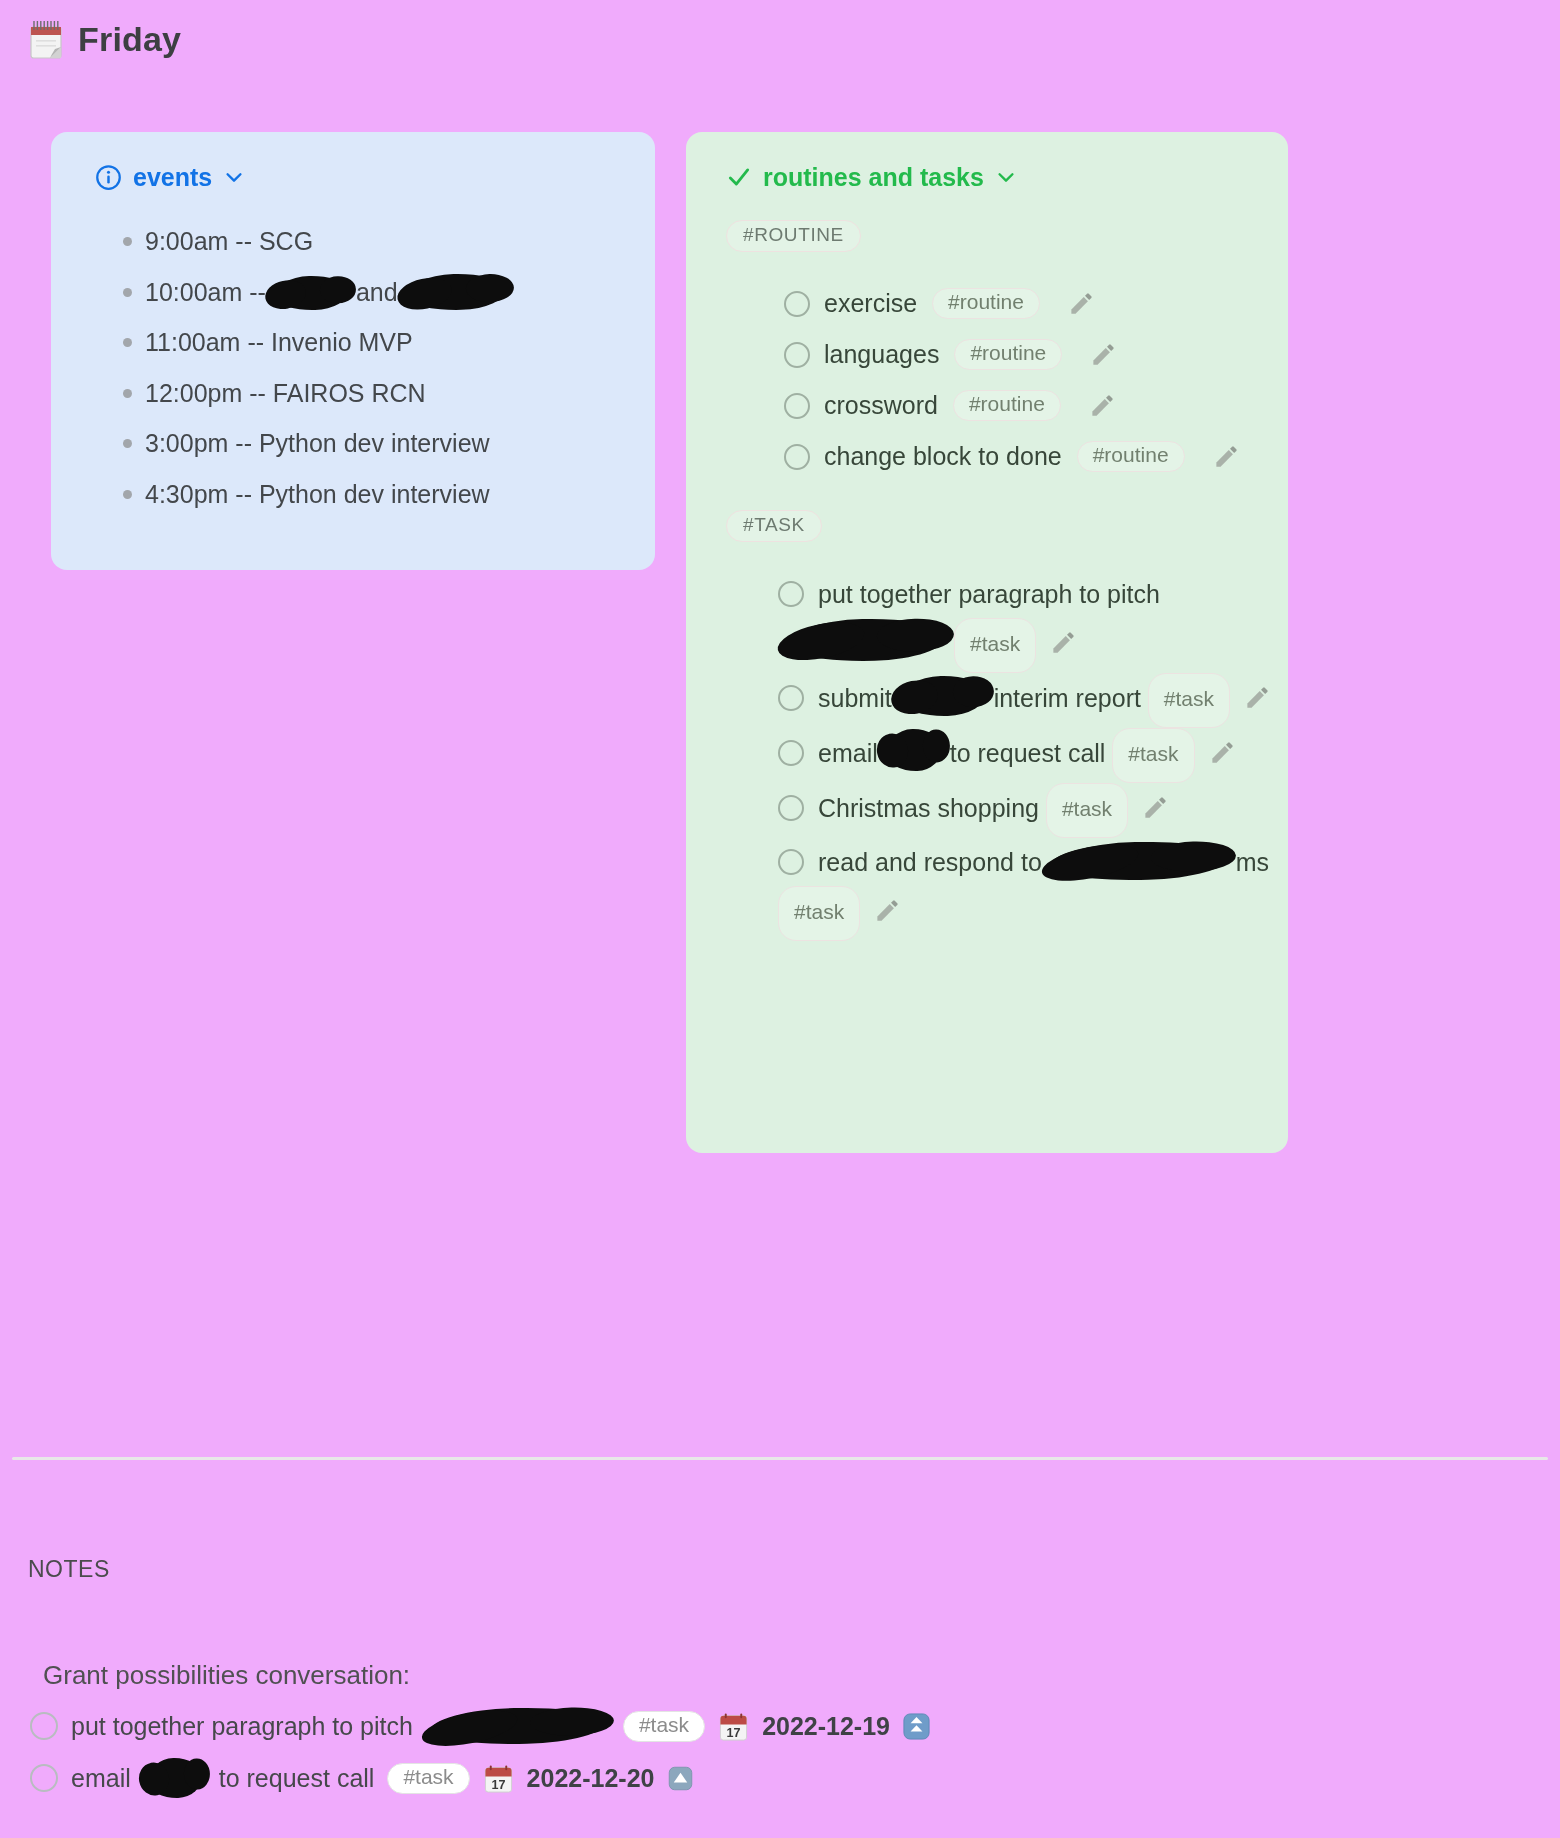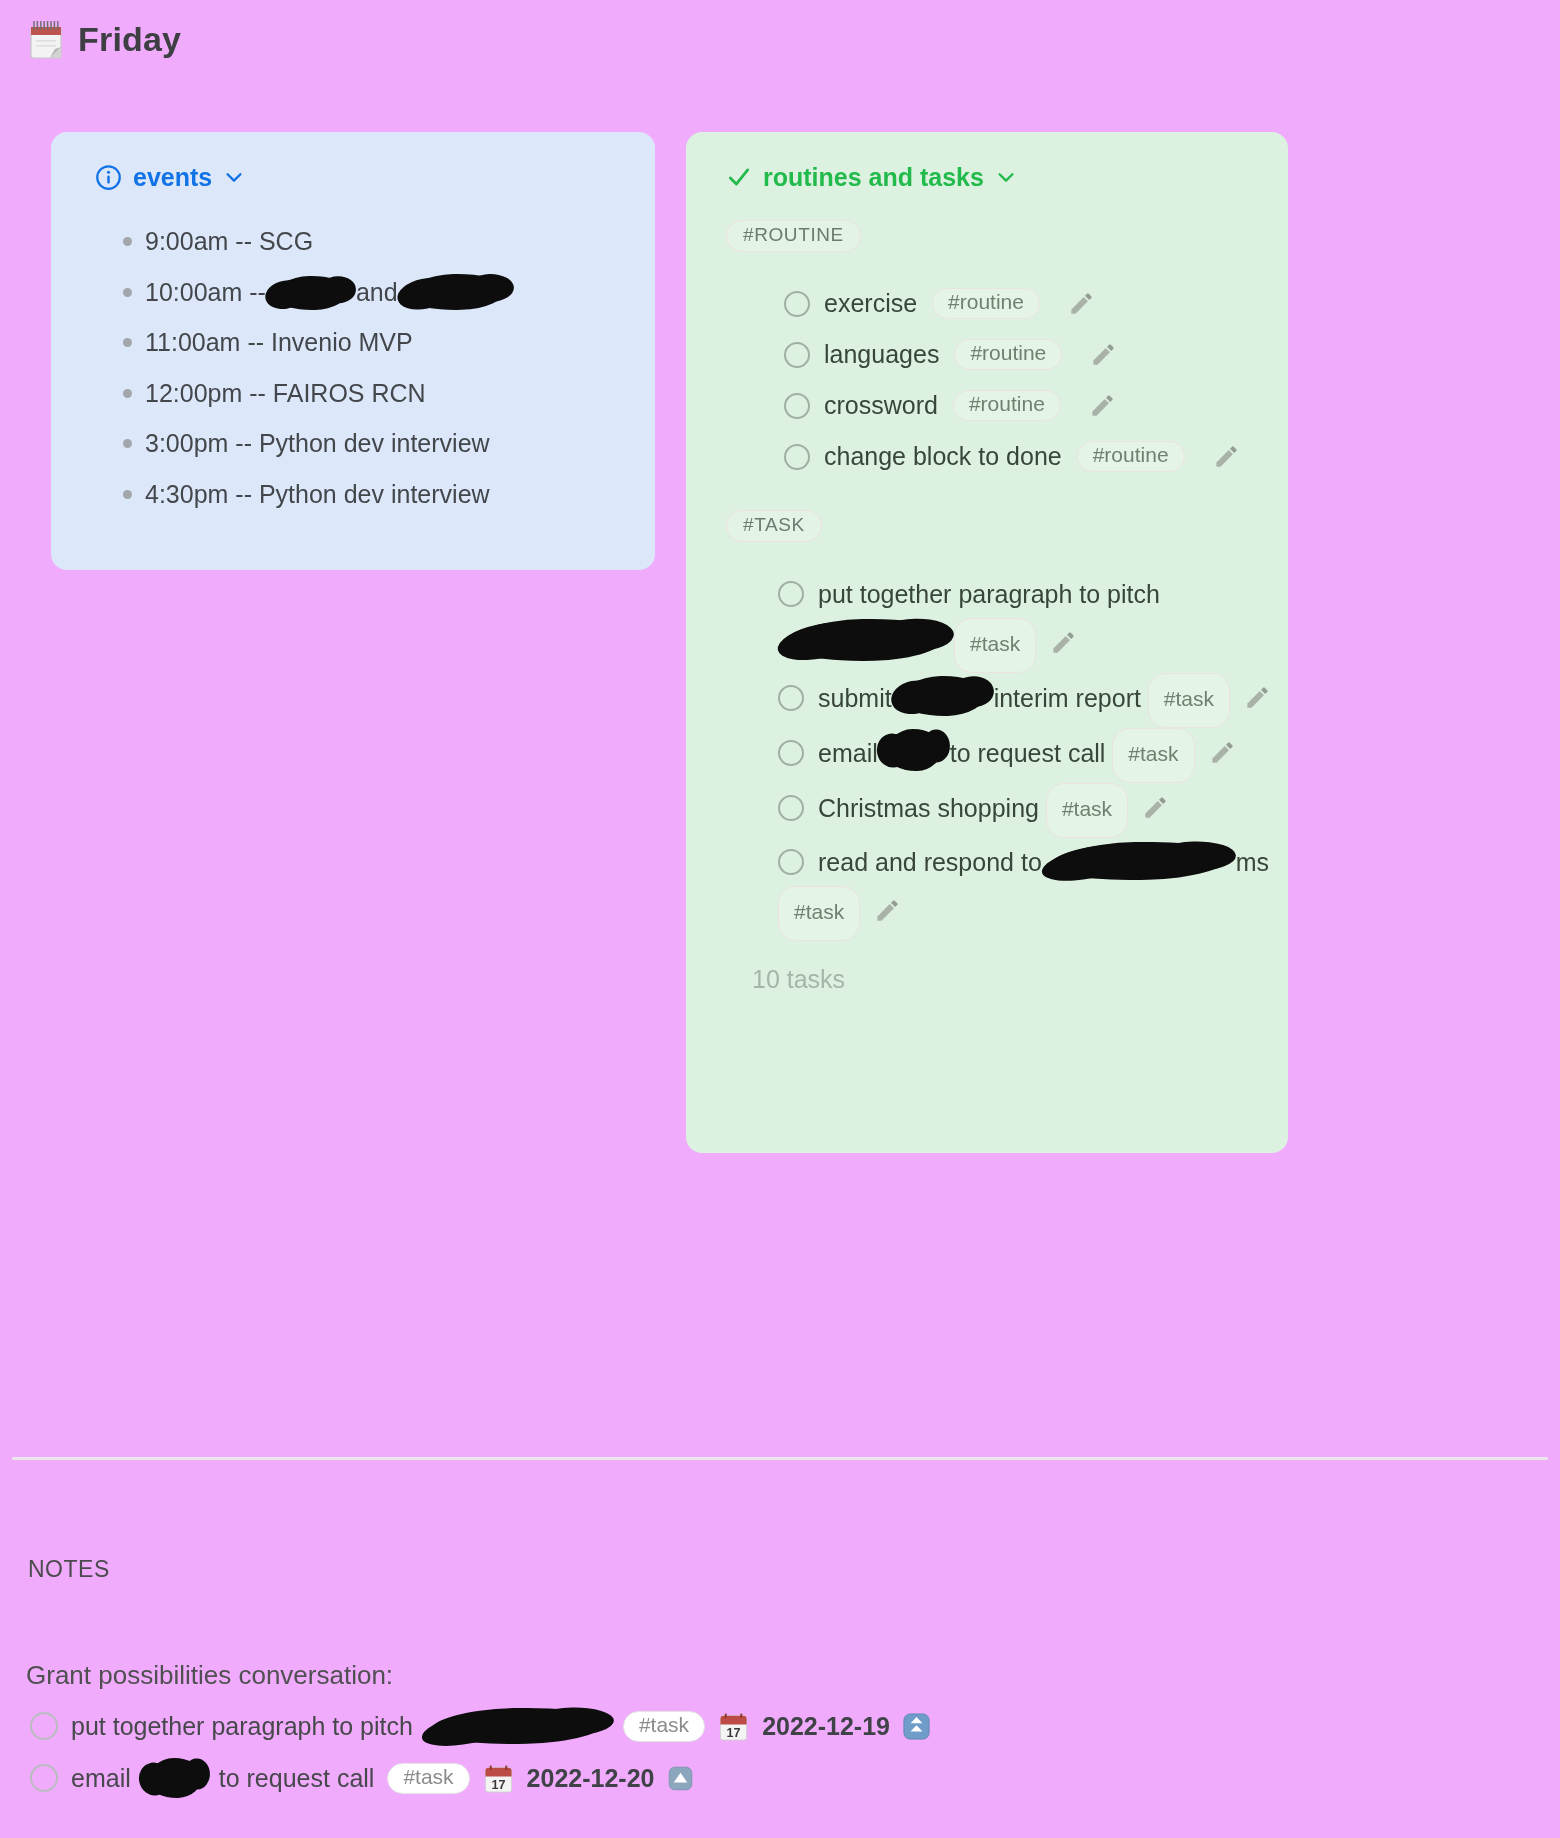--- a/index.html
+++ b/index.html
@@ -65,21 +65,21 @@
   .sc-c{width:160px;height:42px;}  
   .sc-d{width:86px;height:40px;}   
   .sc-e{width:56px;height:42px;}   
   .sc-f{width:178px;height:38px;}  
   .sc-g{width:176px;height:36px;}  
   .sc-h{width:54px;height:40px;}   
 
   
   .divider{position:absolute;left:12px;right:12px;top:1457px;height:3px;background:#e8e8e8;border-radius:2px;}
   .notes-heading{position:absolute;left:28px;top:1556px;font-size:23px;font-weight:400;color:#4b4b4d;letter-spacing:.5px;}
-  .notes-intro{position:absolute;left:26px;top:1660px;font-size:26px;color:#505052;}
+  .notes-intro{position:absolute;left:43px;top:1660px;font-size:26px;color:#505052;}
   .bottom-tasks{position:absolute;left:30px;top:1700px;font-size:25px;color:#46484b;}
   .bt-row{display:flex;align-items:center;height:52px;gap:13px;white-space:nowrap;}
   .bt-row .scrib{margin:0 4px;}
   .date-text{color:#3f4246;font-weight:bold;}
   svg{display:block;}
   .inline-svg{display:inline-block;vertical-align:middle;}
 </style>
 </head>
 <body>
 
@@ -227,21 +227,20 @@
             </svg></span>
       </div>
       <div class="task-item">
         <span class="cbox inline-cbox"></span><span>read and respond to</span><span class="scrib sc-f"></span><span>ms</span> <span class="pill">#task</span><span class="edit-icon"><svg width="27" height="27" viewBox="0 0 24 24">
               <path d="M3 17.3V21h3.7L17.7 10 14 6.3 3 17.3z" fill="#a9b2a9"></path>
               <path d="M20.7 7a1 1 0 0 0 0-1.4l-2.3-2.3a1 1 0 0 0-1.4 0L15.1 5.2l3.7 3.7L20.7 7z" fill="#949d94"></path>
             </svg></span>
       </div>
     </div>
 
-    <div class="tasks-count">10 tasks</div>
   </div>
 
   <div class="divider"></div>
 
   <div class="notes-heading">NOTES</div>
   <div class="notes-intro">Grant possibilities conversation:</div>
 
   <div class="bottom-tasks">
     <div class="bt-row">
       <span class="cbox"></span>

